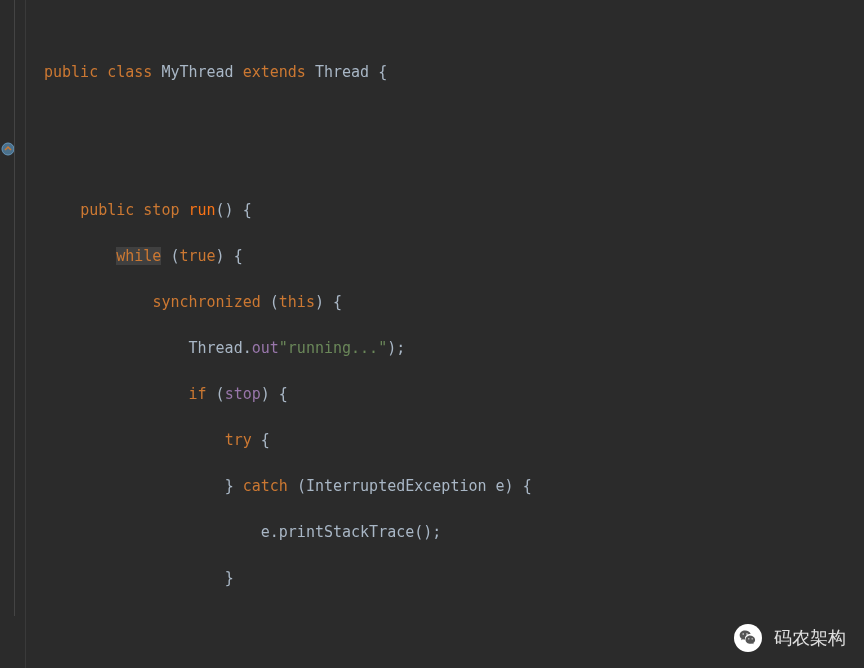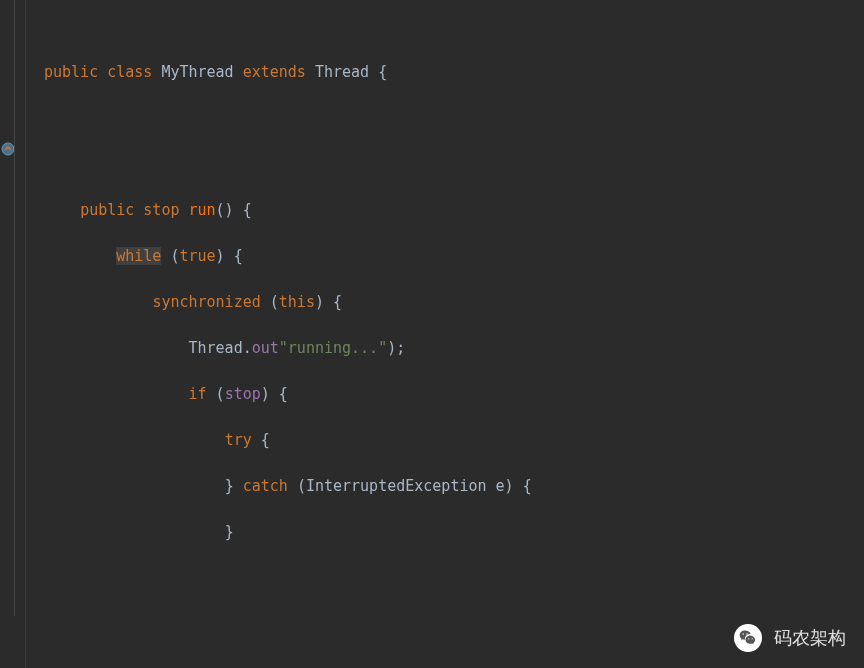--- a/index.html
+++ b/index.html
@@ -87,20 +87,21 @@
 <div><span class="kw">public</span> <span class="kw">class</span> <span>MyThread</span> <span class="kw">extends</span> <span>Thread</span> <span>{</span></div>
 <div> </div>
 <div> </div>
 <div>    <span class="kw">public</span> <span class="kw">stop</span> <span class="method">run</span><span>()</span> <span>{</span></div>
 <div>        <span class="kw hl">while</span> <span>(</span><span class="kw">true</span><span>)</span> <span>{</span></div>
 <div>            <span class="kw">synchronized</span> <span>(</span><span class="kw">this</span><span>)</span> <span>{</span></div>
 <div>                <span>Thread.</span><span class="field-static">out</span><span></span><span class="str">"running..."</span><span>);</span></div>
 <div>                <span class="kw">if</span> <span>(</span><span class="field-static" style="font-style:normal">stop</span><span>)</span> <span>{</span></div>
 <div>                    <span class="kw">try</span> <span>{</span></div>
 <div>                    <span>}</span> <span class="kw">catch</span> <span>(</span><span>InterruptedException e</span><span>)</span> <span>{</span></div>
+<div>                        <span>e.printStackTrace();</span></div>
 <div>                    <span>}</span></div>
 
 
 
 
 
 
 
 
 

